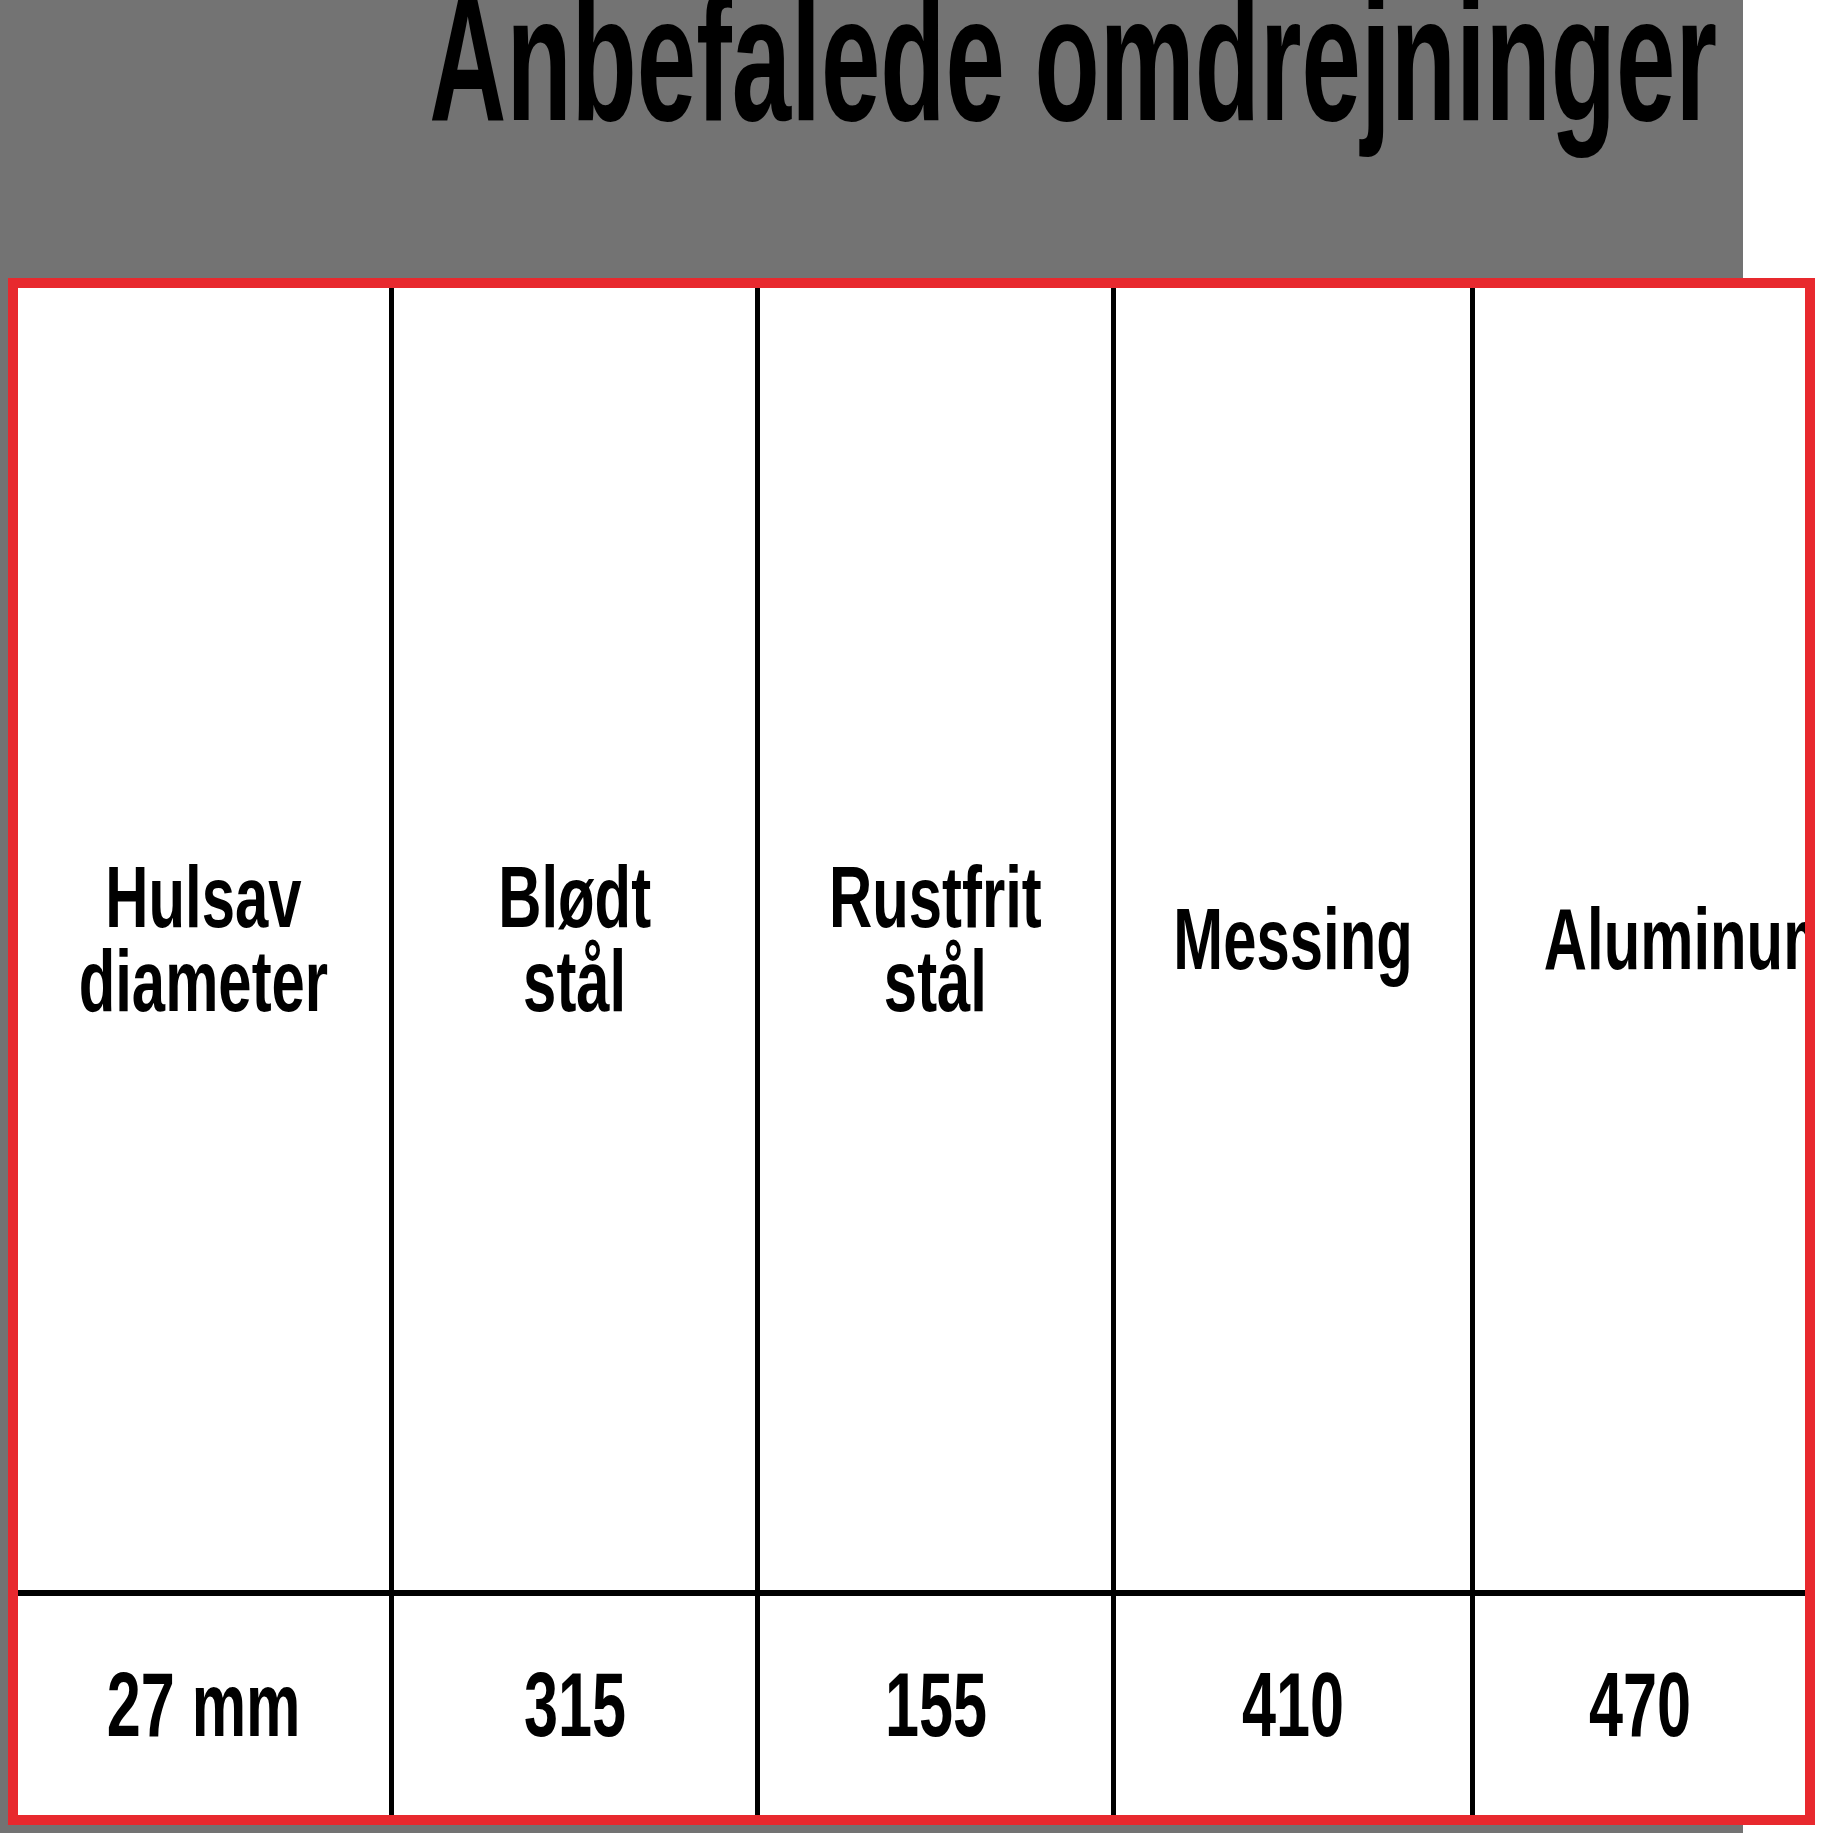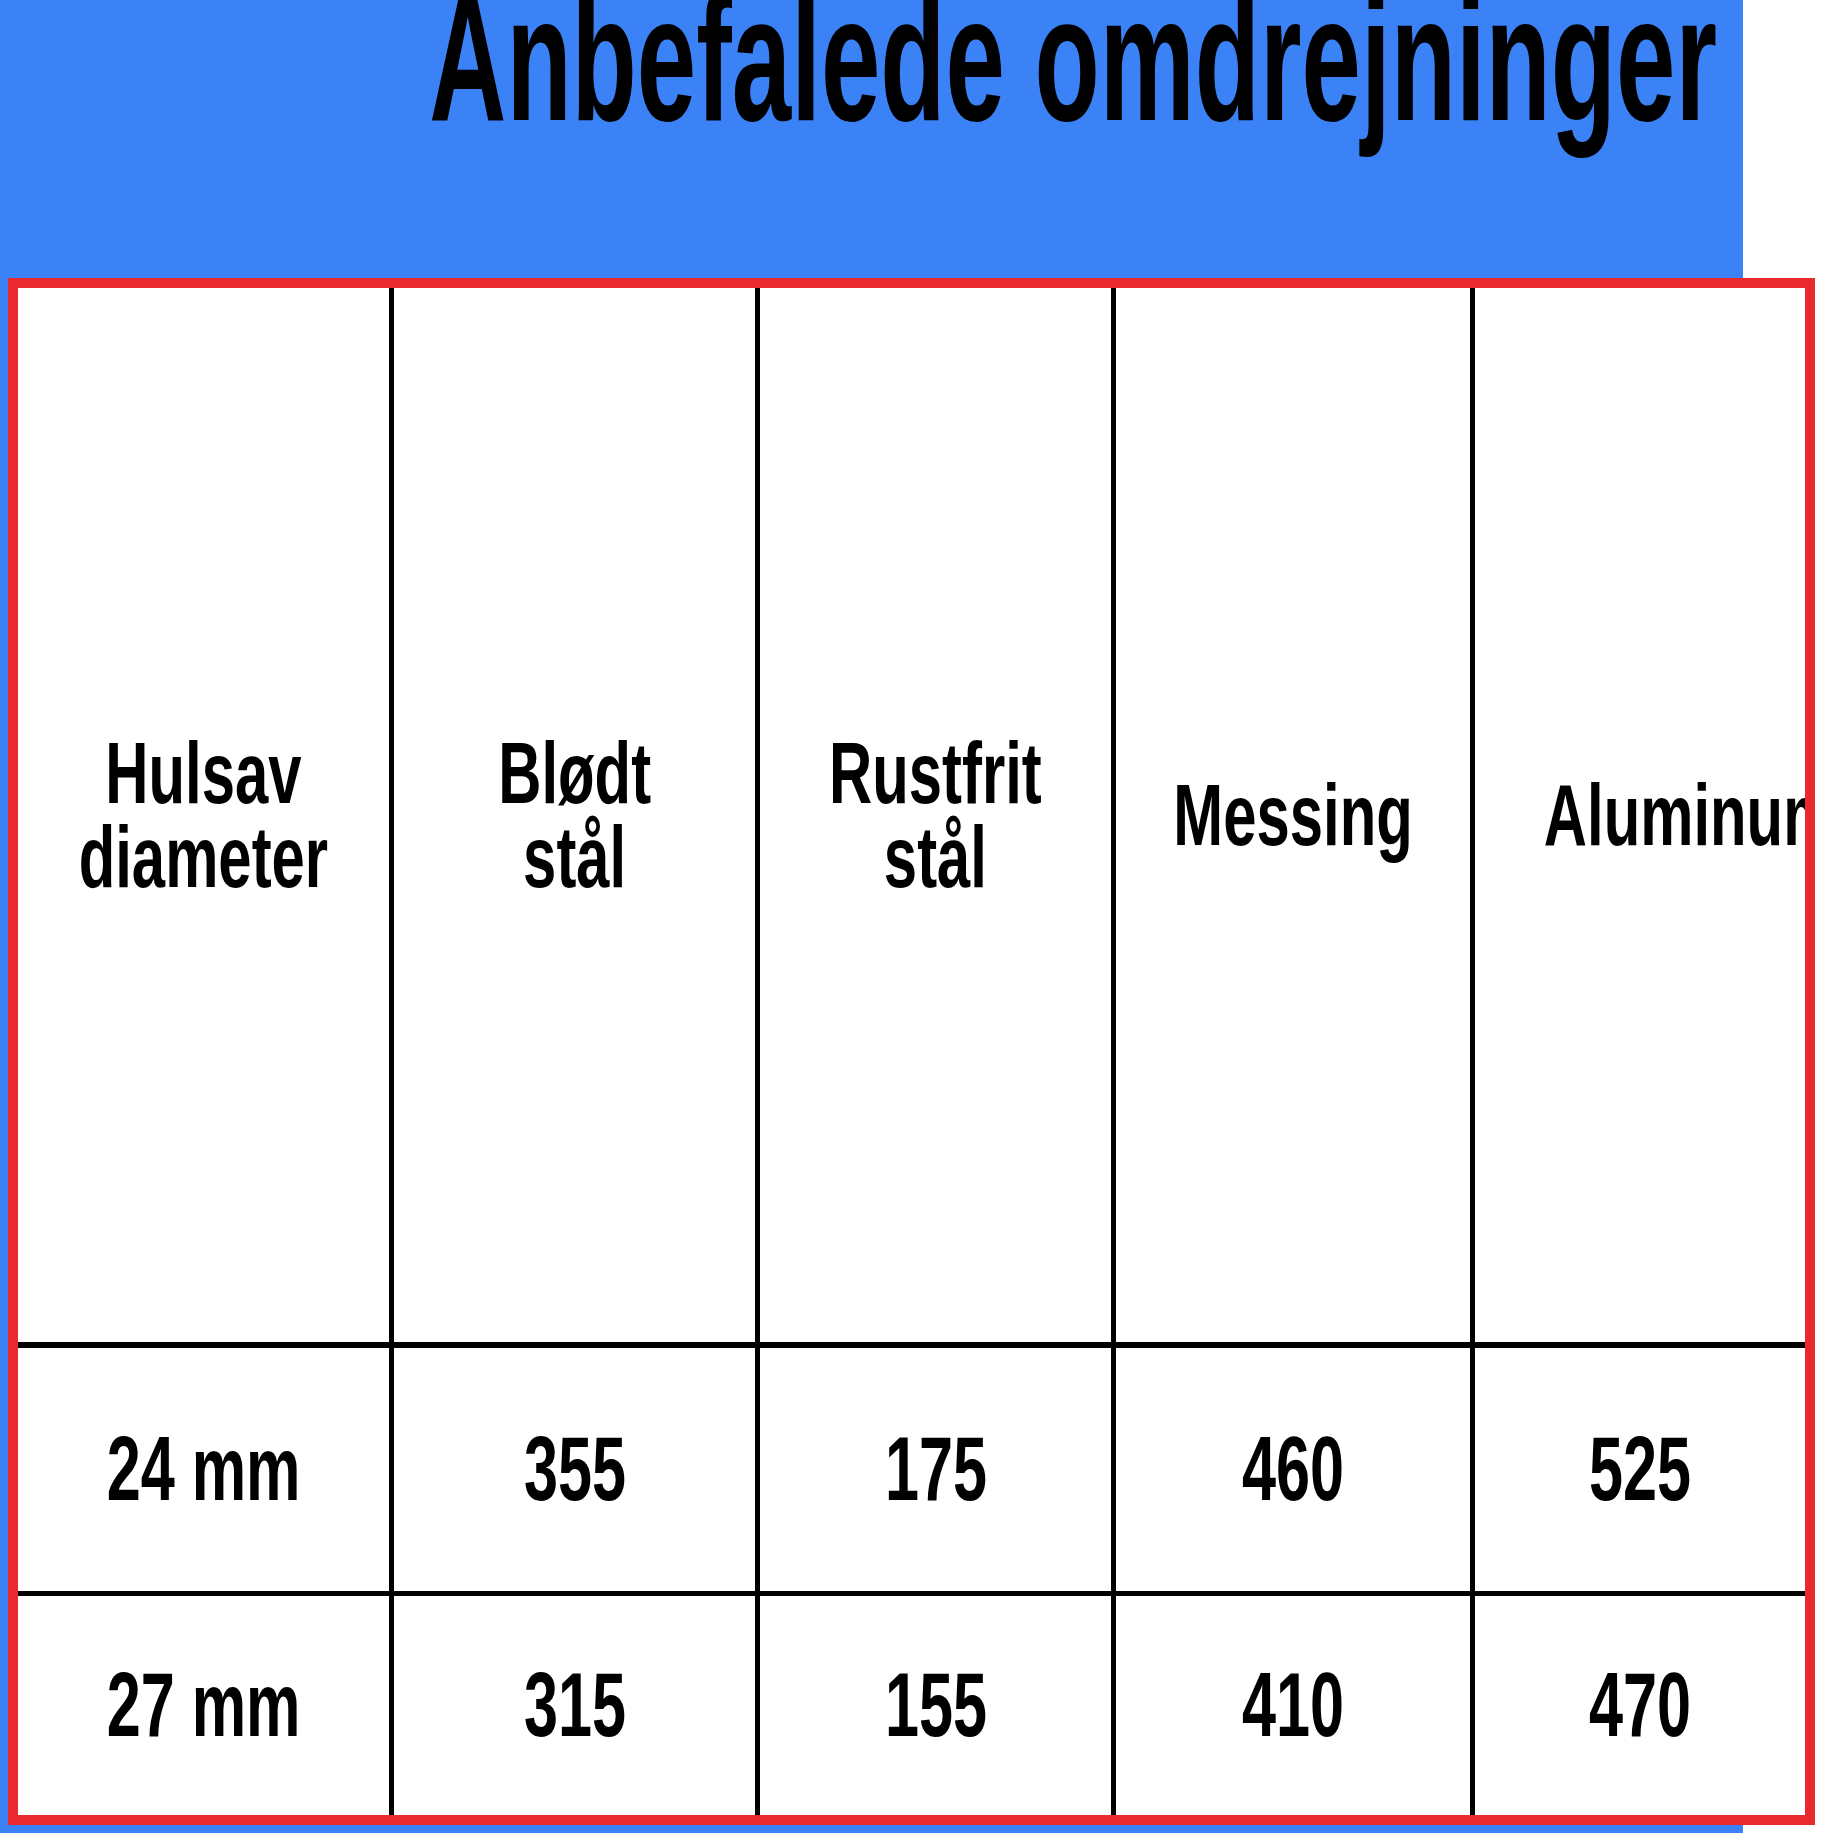--- a/index.html
+++ b/index.html
@@ -9,21 +9,21 @@
     width: 1833px;
     height: 1833px;
     overflow: hidden;
     font-family: "Liberation Sans", sans-serif;
     color: #000000;
   }
   .page {
     position: relative;
     width: 1743px;
     height: 1833px;
-    background: #3b82f6;
+    background: #737373;
   }
   
   .title {
     position: absolute;
     top: -30px;
     left: 0;
     width: 1833px;
     text-align: center;
     font-weight: bold;
     font-size: 178px;
@@ -99,27 +99,20 @@
       <tbody>
           <tr class="hdr">
         <td><span class="cnd">Hulsav
 diameter</span></td>
         <td><span class="cnd">Blødt stål</span></td>
         <td><span class="cnd">Rustfrit
 stål</span></td>
         <td><span class="cnd">Messing</span></td>
         <td><span class="cnd">Aluminum</span></td>
       </tr>
-      <tr style="height:248px">
-        <td><span class="cnd">24 mm</span></td>
-        <td><span class="cnd">355</span></td>
-        <td><span class="cnd">175</span></td>
-        <td><span class="cnd">460</span></td>
-        <td><span class="cnd">525</span></td>
-      </tr>
       <tr style="height:222px">
         <td><span class="cnd">27 mm</span></td>
         <td><span class="cnd">315</span></td>
         <td><span class="cnd">155</span></td>
         <td><span class="cnd">410</span></td>
         <td><span class="cnd">470</span></td>
       </tr>
     </tbody>
       </table>
   </div>

